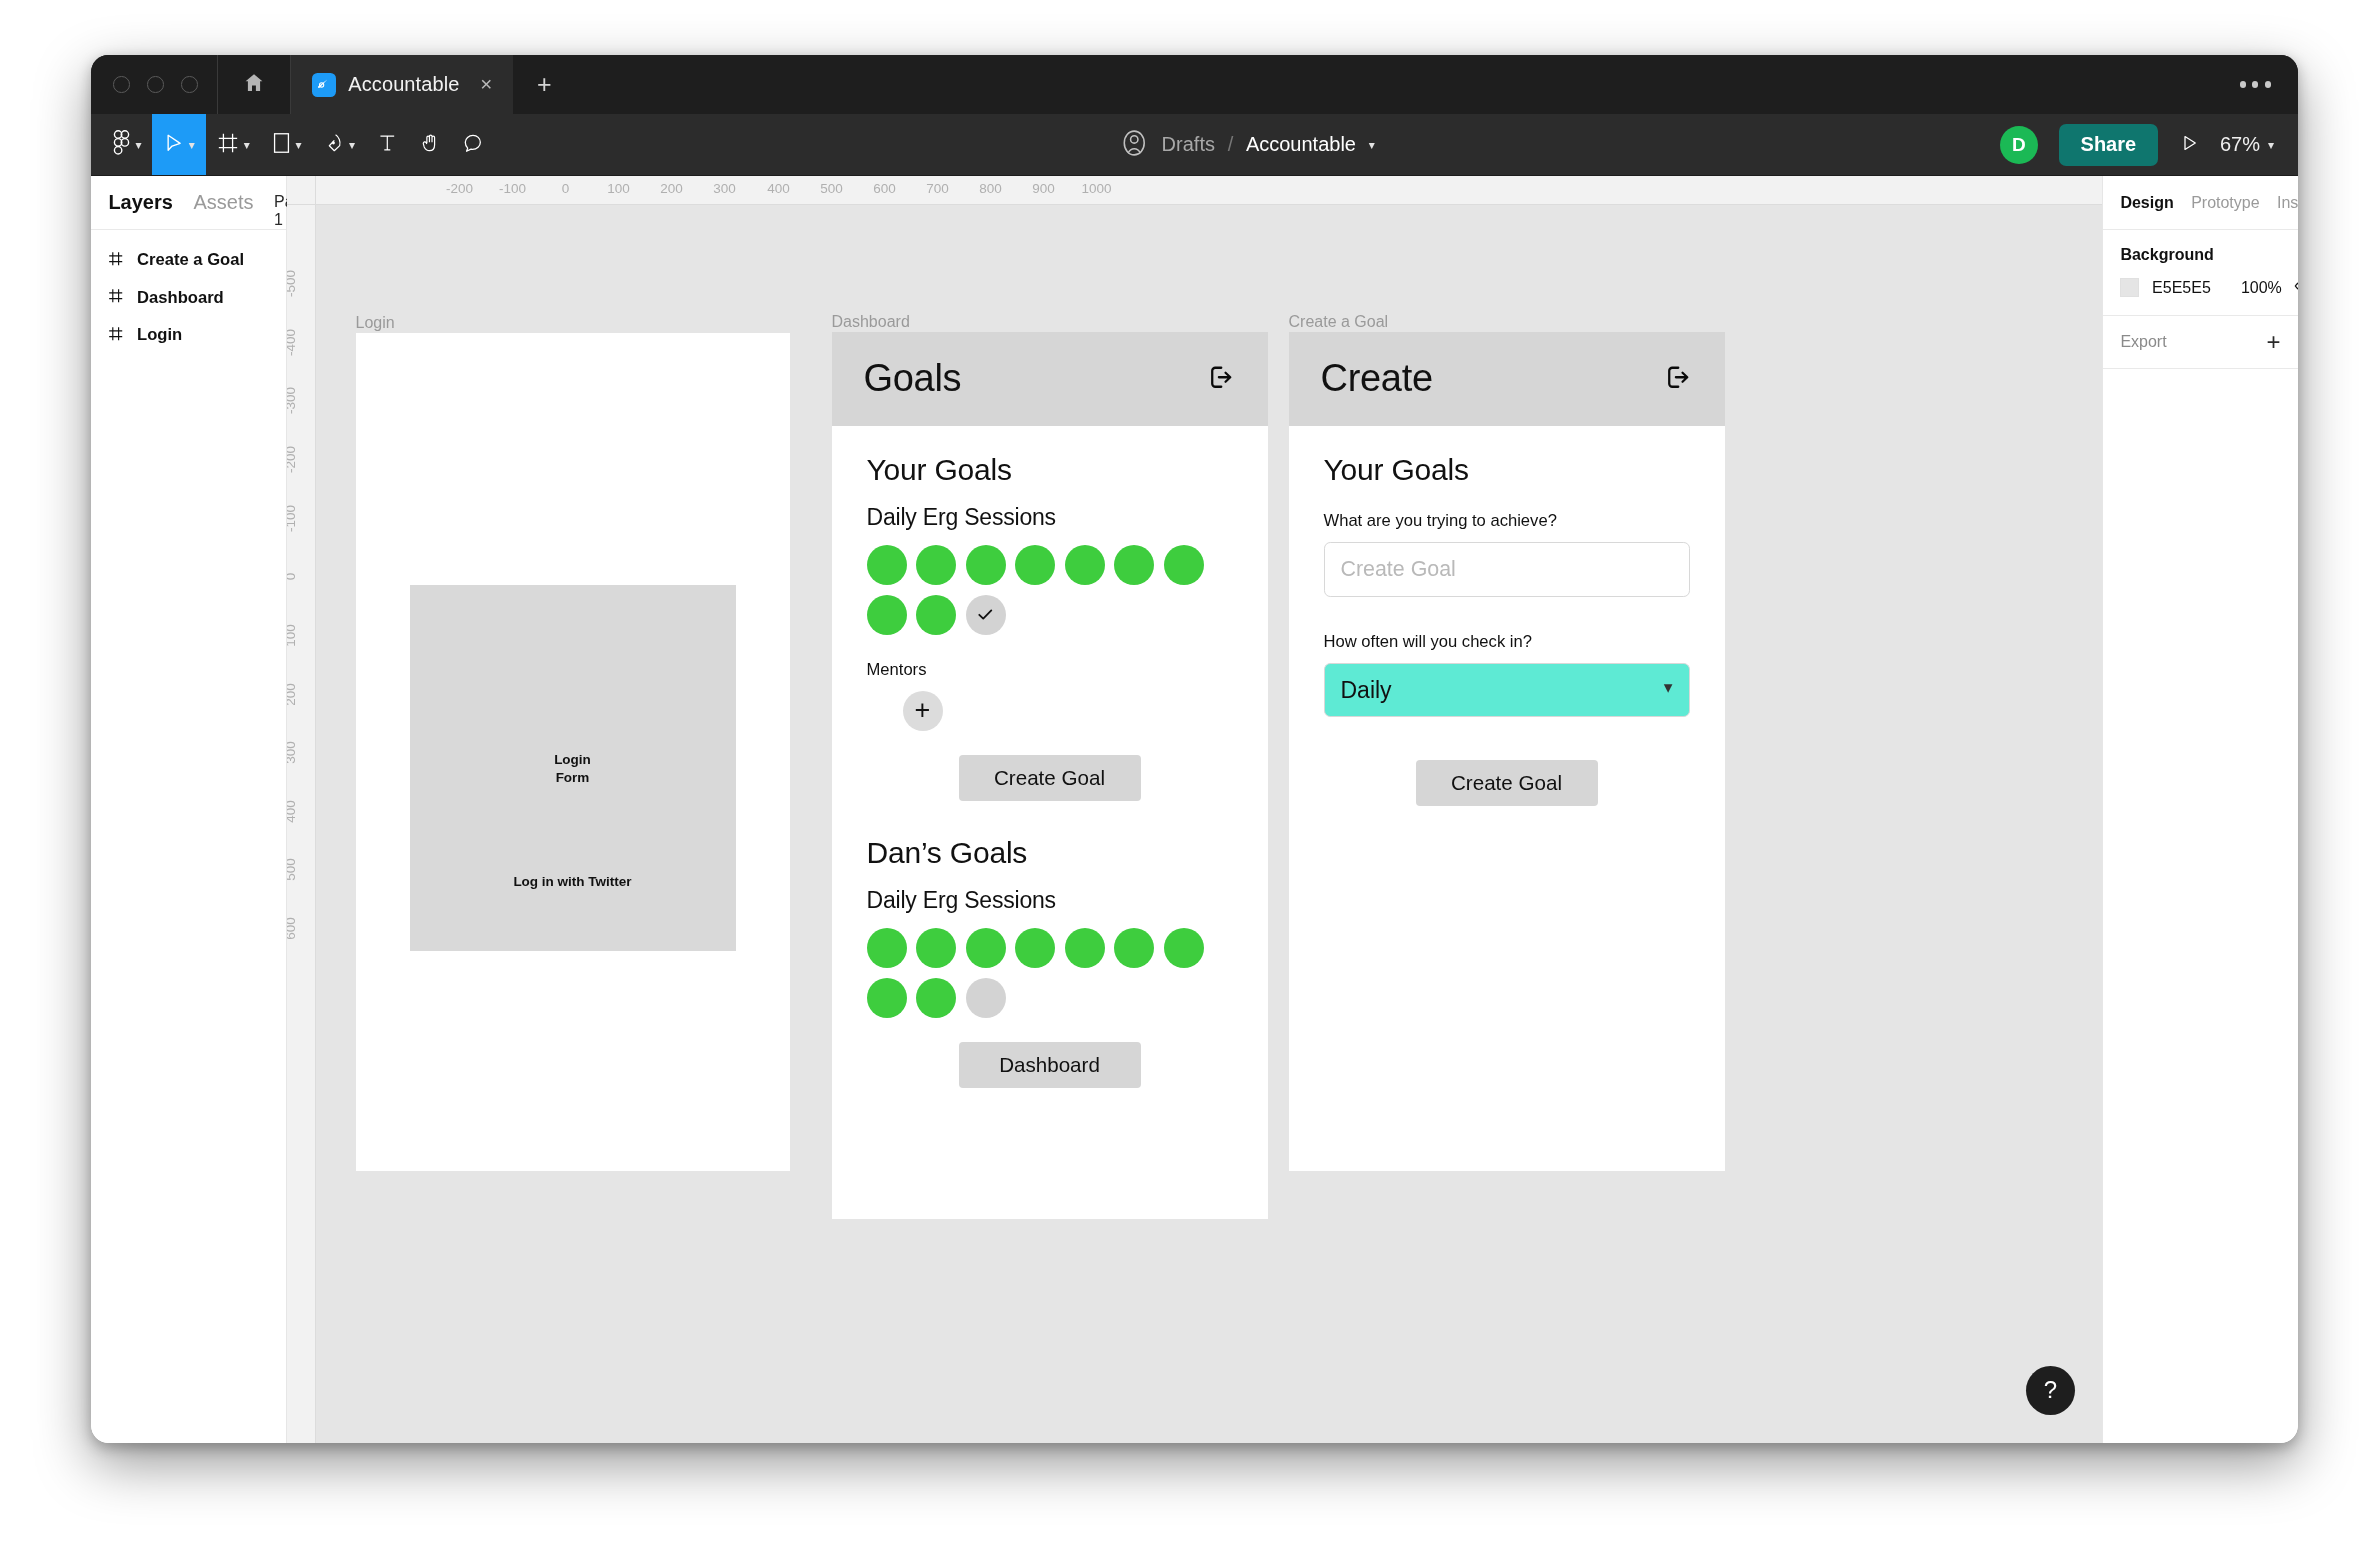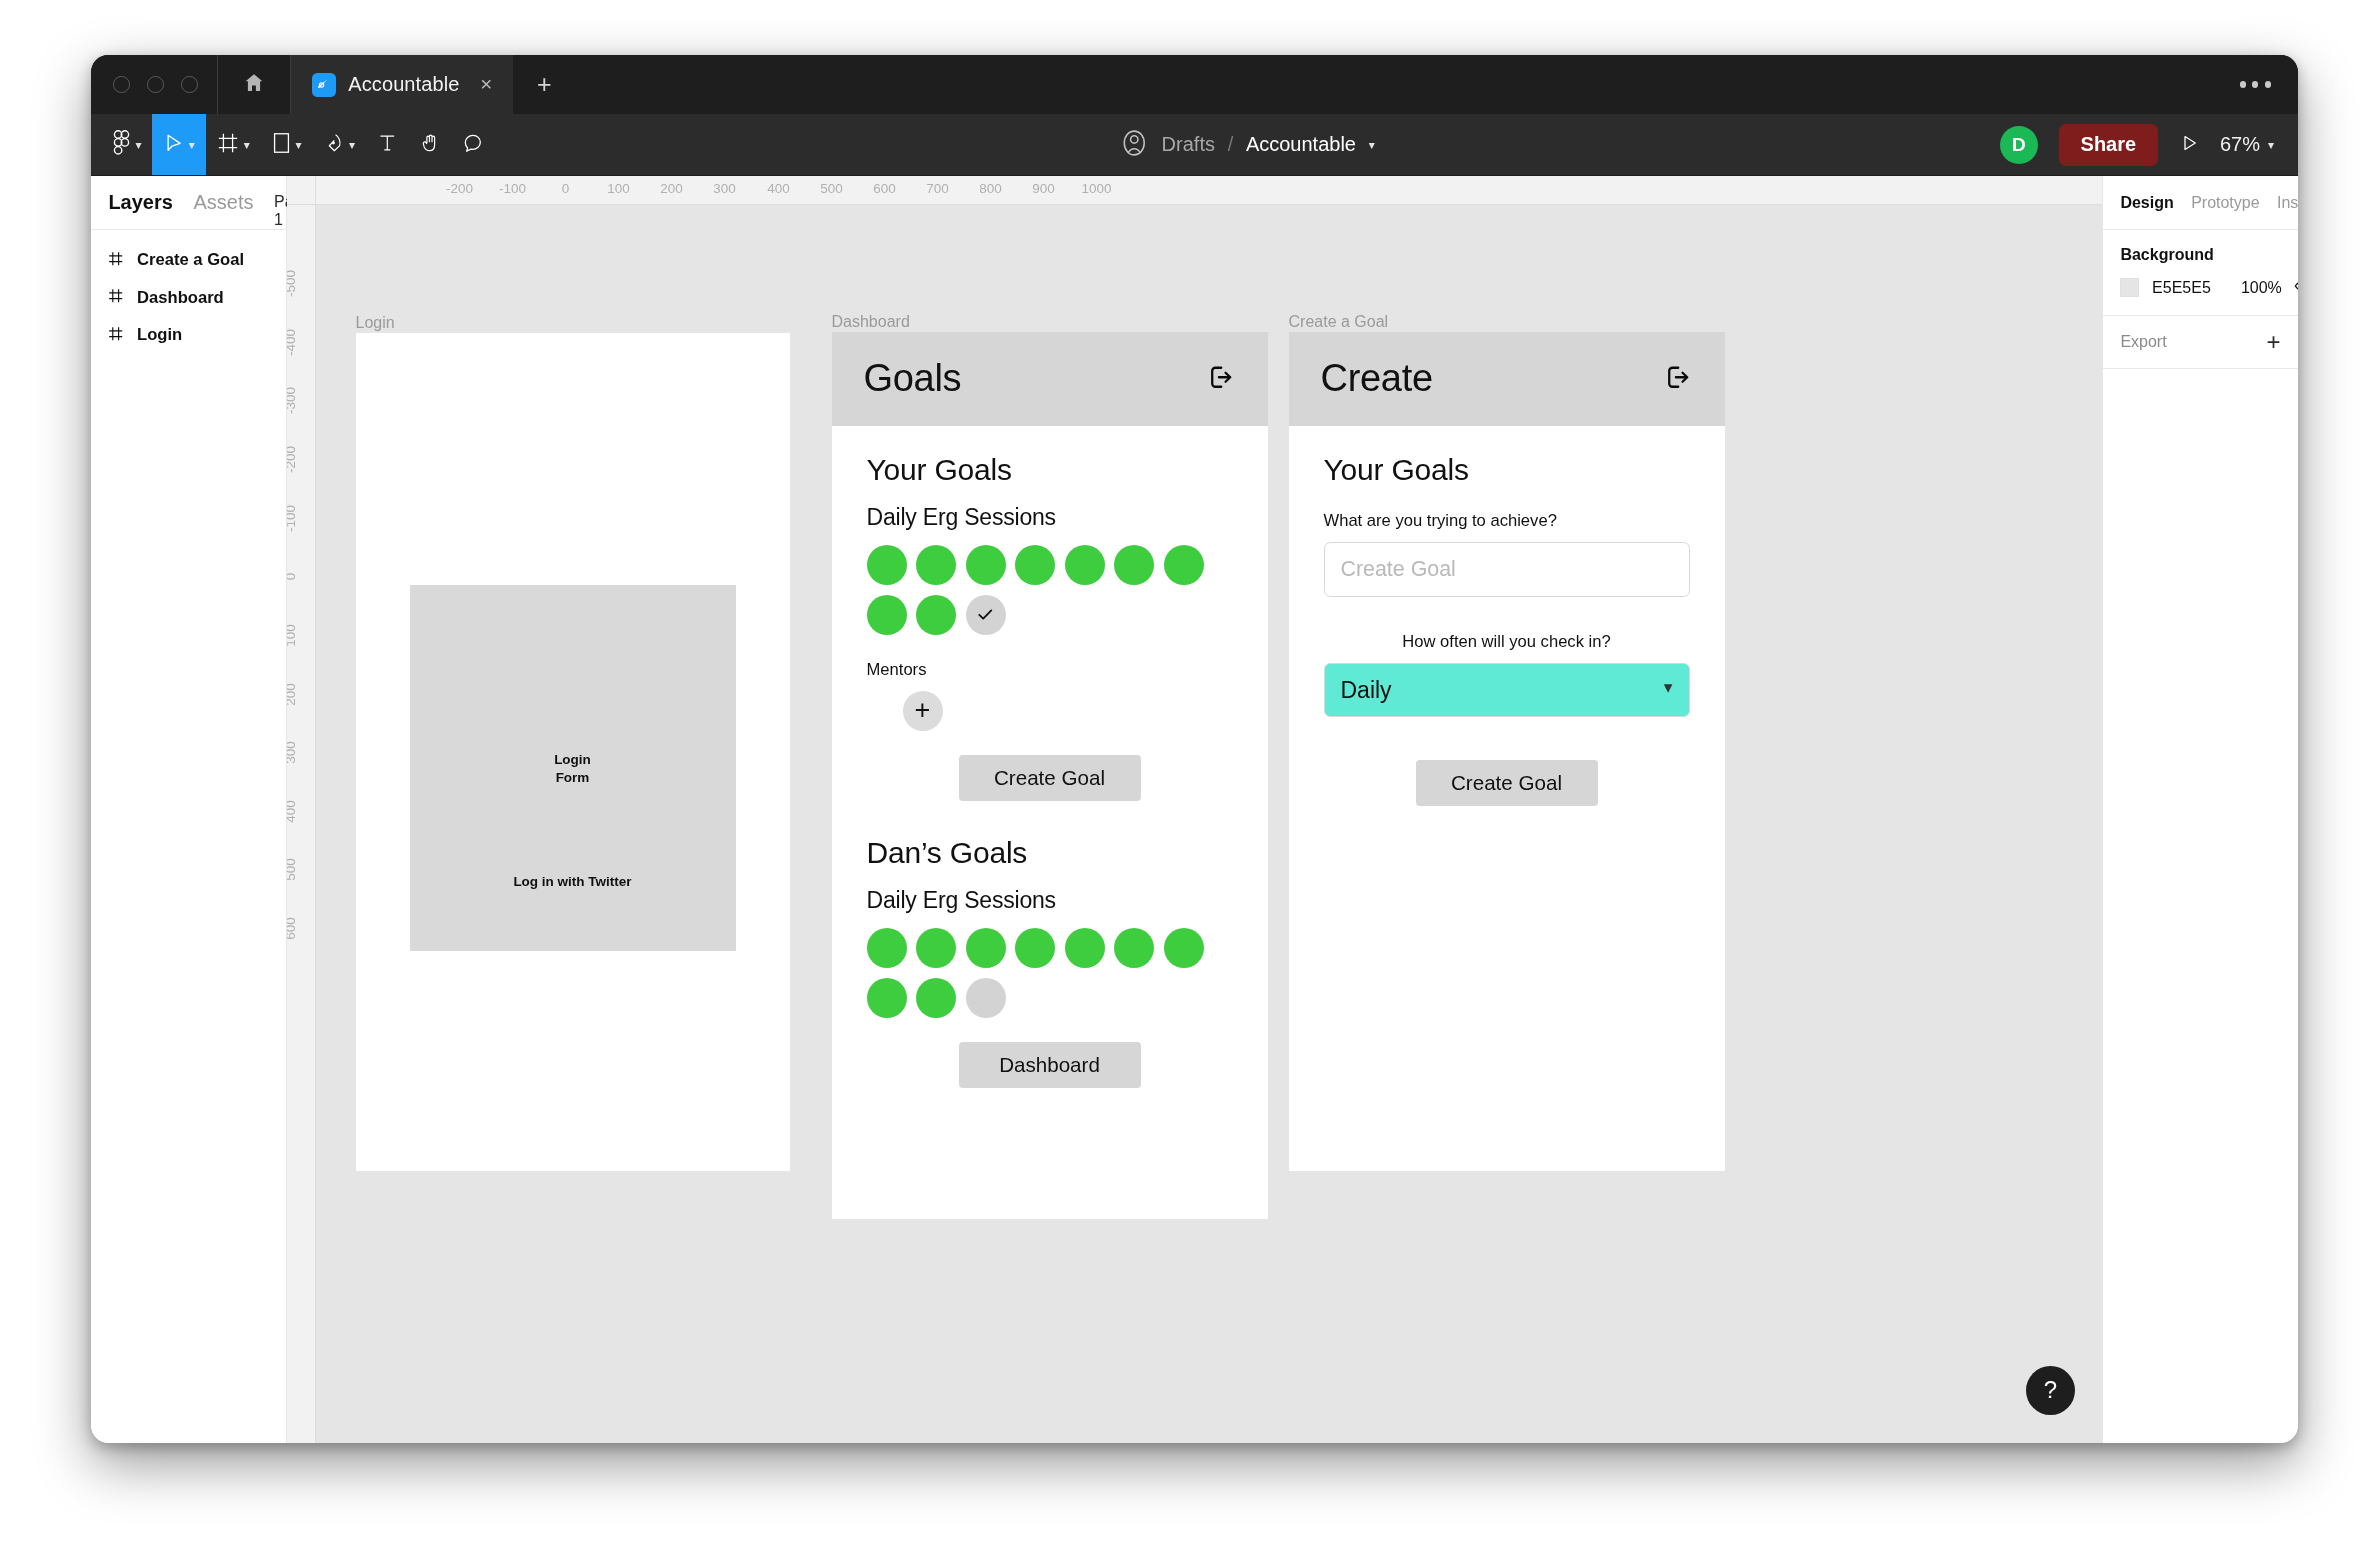--- a/index.html
+++ b/index.html
@@ -115,21 +115,21 @@
   .tool-right {
     display: flex; align-items: center; gap: 20.6px; padding-right: 24px;
   }
   .avatar-chip {
     width: 38px; height: 38px; border-radius: 50%;
     background: #1bb955; color: #fff;
     display: flex; align-items: center; justify-content: center;
     font-size: 19px; font-weight: 600;
   }
   .share-btn {
-    background: #7f1d1d; color: #fff;
+    background: #0f766e; color: #fff;
     border-radius: 7.1px;
     padding: 9.5px 22px;
     font-size: 20px; font-weight: 700;
   }
   .zoom-chip {
     display: flex; align-items: center; gap: 8px;
     color: #f0f0f0; font-size: 20px;
   }
 
   
@@ -642,21 +642,21 @@
               </svg>
             </div>
           </div>
 
           <div class="app-body">
             <div class="sec-title" style="margin-bottom:24px;">Your Goals</div>
 
             <div class="field-label">What are you trying to achieve?</div>
             <div class="text-field">Create Goal</div>
 
-            <div class="field-label" style="margin-top:35px;text-align:center;">How often will you check in?</div>
+            <div class="field-label" style="margin-top:35px;">How often will you check in?</div>
             <div class="select-field">
               <span>Daily</span>
               <span class="sel-caret">▾</span>
             </div>
 
             <div style="display:flex; justify-content:center; margin-top:43px;">
               <div class="pill-btn">Create Goal</div>
             </div>
           </div>
         </div>

